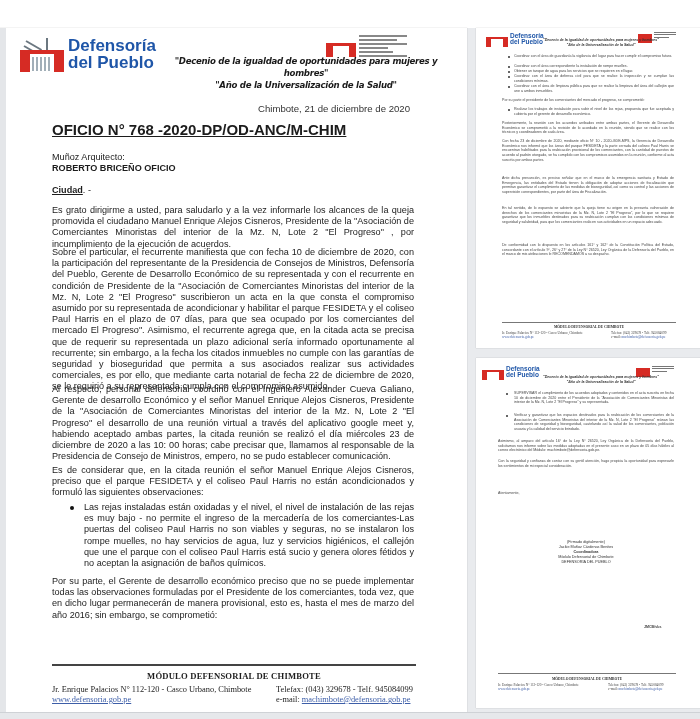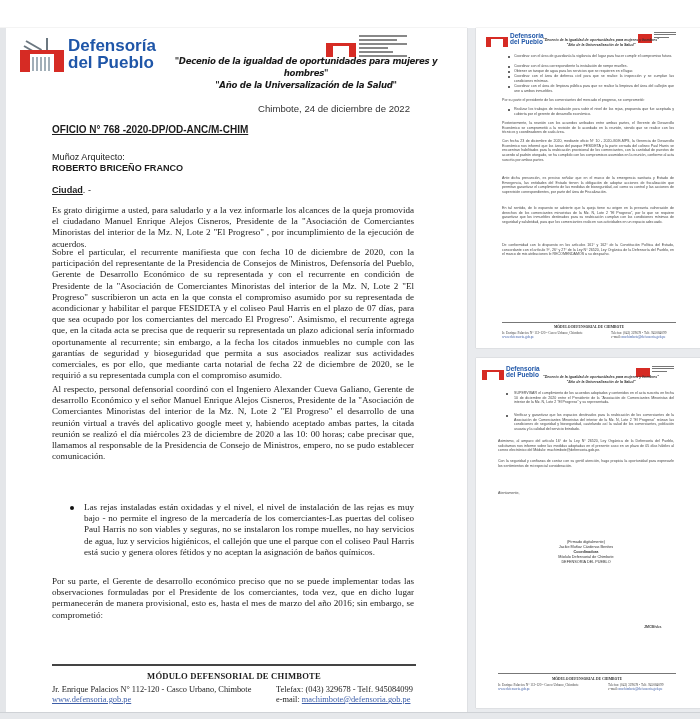--- a/index.html
+++ b/index.html
@@ -29,25 +29,25 @@
   .stamp .mini-mark { width: 30px; height: 26px; position: relative; }
   .stamp .mini-mark .red { position: absolute; left: 0; bottom: 0; width: 30px; height: 14px; background: #d62b24; }
   .stamp .mini-mark .gap { position: absolute; left: 7px; bottom: 0; width: 16px; height: 11px; background: #fff; }
   .stamp .lines { margin-left: 3px; width: 48px; padding-top: 2px; }
   .stamp .lines div { height: 2px; background: #555; margin: 2px 0; opacity: .7; }
 
   .motto { position: absolute; text-align: center; font-style: italic; font-weight: bold; font-size: 8.6px; line-height: 12px; font-family: "DejaVu Sans", sans-serif; letter-spacing: -0.3px; }
   #motto-main { left: 150px; top: 27px; width: 300px; }
 
   .txt { position: absolute; font-family: "Liberation Sans", sans-serif; font-size: 9.1px; line-height: 11.2px; color: #1c1c1c; }
-  .justify { text-align: justify; text-align-last: left; font-family: Liberation Serif, serif; }
+  .justify { text-align: justify; text-align-last: left; }
   .b { font-weight: bold; }
 
   #date-line { left: 252px; top: 75px; font-size: 9.6px; color: #333; }
-  #oficio { left: 46px; top: 96px; font-weight: bold; text-decoration: underline; font-size: 10px; }
+  #oficio { left: 46px; top: 96px; font-weight: bold; text-decoration: underline; font-size: 15px; }
   #sr-arq { left: 46px; top: 124px; }
   #recipient-name { left: 46px; top: 135px; font-weight: bold; }
   #recipient-title { left: 46px; top: 146px; }
   #recipient-city { left: 46px; top: 157px; }
   #recipient-city .cd { font-weight: bold; text-decoration: underline; text-align: center; }
 
   #para1 { left: 46px; top: 177px; width: 362px; }
   #para2 { left: 46px; top: 219px; width: 362px; }
   #para3 { left: 46px; top: 356px; width: 362px; }
   #para4 { left: 46px; top: 437px; width: 362px; }
@@ -120,29 +120,30 @@
         <div style="width:70%"></div>
         <div></div>
       </div>
   </div>
 
   <div class="motto" id="motto-main">
     <div>"Decenio de la igualdad de oportunidades para mujeres y hombres"</div>
     <div>"Año de la Universalización de la Salud"</div>
   </div>
 
-  <div class="txt" id="date-line">Chimbote, 24 de diciembre de 2022</div>
+  <div class="txt" id="date-line">Chimbote, 21 de diciembre de 2020</div>
   <div class="txt" id="oficio">OFICIO N° 768 -2020-DP/OD-ANC/M-CHIM</div>
   <div class="txt" id="sr-arq">Muñoz Arquitecto:</div>
-  <div class="txt" id="recipient-name">ROBERTO BRICEÑO FRANCO</div>
+  <div class="txt" id="recipient-name">ROBERTO BRICEÑO OFICIO</div>
   <div class="txt" id="recipient-city"><span class="cd">Ciudad</span><span>. -</span></div>
 
   <div class="txt justify" id="para1">Es grato dirigirme a usted, para saludarlo y a la vez informarle los alcances de la queja promovida el ciudadano Manuel Enrique Alejos Cisneros, Presidente de la "Asociación de Comerciantes Minoristas del interior de la Mz. N, Lote 2 "El Progreso" , por incumplimiento de la ejecución de acuerdos.</div>
   <div class="txt justify" id="para2">Sobre el particular, el recurrente manifiesta que con fecha 10 de diciembre de 2020, con la participación del representante de la Presidencia de Consejos de Ministros, Defensoría del Pueblo, Gerente de Desarrollo Económico de su representada y con el recurrente en condición de Presidente de la "Asociación de Comerciantes Minoristas del interior de la Mz. N, Lote 2 "El Progreso" suscribieron un acta en la que consta el compromiso asumido por su representada de acondicionar y habilitar el parque FESIDETA y el coliseo Paul Harris en el plazo de 07 días, para que sea ocupado por los comerciantes del mercado El Progreso". Asimismo, el recurrente agrega que, en la citada acta se precisa que de requerir su representada un plazo adicional sería informado oportunamente al recurrente; sin embargo, a la fecha los citados inmuebles no cumple con las garantías de seguridad y bioseguridad que permita a sus asociados realizar sus actividades comerciales, es por ello, que mediante carta notarial de fecha 22 de diciembre de 2020, se le requirió a su representada cumpla con el compromiso asumido.</div>
   <div class="txt justify" id="para3">Al respecto, personal defensorial coordinó con el Ingeniero Alexander Cueva Galiano, Gerente de desarrollo Económico y el señor Manuel Enrique Alejos Cisneros, Presidente de la "Asociación de Comerciantes Minoristas del interior de la Mz. N, Lote 2 "El Progreso" el desarrollo de una reunión virtual a través del aplicativo google meet y, habiendo aceptado ambas partes, la citada reunión se realizó el día miércoles 23 de diciembre de 2020 a las 10: 00 horas; cabe precisar que, llamamos al responsable de la Presidencia de Consejo de Ministros, empero, no se pudo establecer comunicación.</div>
+  <div class="txt justify" id="para4">Es de considerar que, en la citada reunión el señor Manuel Enrique Alejos Cisneros, preciso que el parque FESIDETA y el coliseo Paul Harris no están acondicionados y formuló las siguientes observaciones:</div>
   <div id="bullet1-dot"></div>
   <div class="txt justify" id="bullet1">Las rejas instaladas están oxidadas y el nivel, el nivel de instalación de las rejas es muy bajo - no permite el ingreso de la mercadería de los comerciantes-Las puertas del coliseo Paul Harris no son viables y seguras, no se instalaron los rompe muelles, no hay servicios de agua, luz y servicios higiénicos, el callejón que une el parque con el coliseo Paul Harris está sucio y genera olores fétidos y no aceptan la asignación de baños químicos.</div>
   <div class="txt justify" id="para5">Por su parte, el Gerente de desarrollo económico preciso que no se puede implementar todas las observaciones formuladas por el Presidente de los comerciantes, toda vez, que en dicho lugar permanecerán de manera provisional, esto es, hasta el mes de marzo del año 2016; sin embargo, se comprometió:</div>
 
   <div class="footer-rule" id="footer-rule-main"></div>
   <div class="txt" id="footer-title-main">MÓDULO DEFENSORIAL DE CHIMBOTE</div>
   <div class="txt serif-sm" id="footer-addr-main">Jr. Enrique Palacios N° 112-120 - Casco Urbano, Chimbote</div>
   <div class="txt serif-sm" id="footer-web-main">www.defensoria.gob.pe</div>
   <div class="txt serif-sm" id="footer-tel-main">Telefax: (043) 329678 - Telf. 945084099</div>
   <div class="txt serif-sm" id="footer-mail-main"><span>e-mail: </span><span class="lnk">machimbote@defensoria.gob.pe</span></div>

